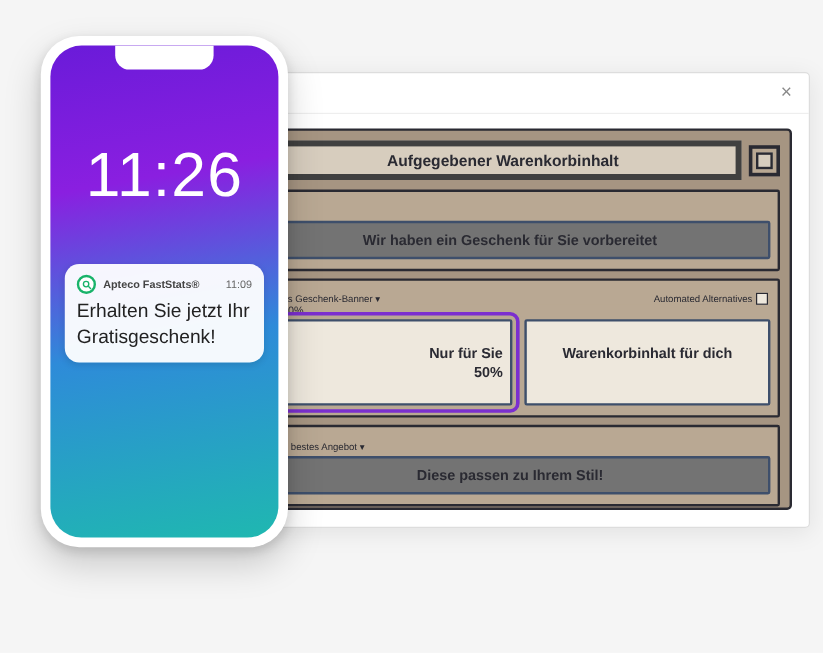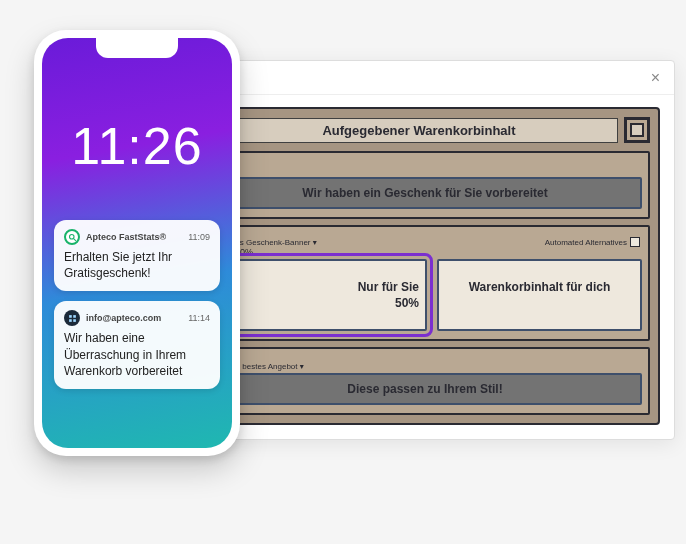--- a/index.html
+++ b/index.html
@@ -55,21 +55,21 @@
     margin-bottom: 8px;
   }
   .mini-icon {
     width: 14px; height: 14px;
     border: 2px solid #2a2a32;
     background: #c9bba9;
   }
   .canvas-title {
     flex: 1;
     background: #d7cdbe;
-    border: 1px solid #404040;
+    border: 5px solid #404040;
     text-align: center;
     font-size: 13px;
     font-weight: 600;
     color: #2a2a32;
     padding: 4px 0;
   }
   .sq-toggle {
     width: 26px; height: 26px;
     border: 3px solid #2a2a32;
     background: #b9a893;
@@ -205,21 +205,21 @@
   }
   .notif-top {
     display:flex; align-items:center; gap:6px;
     font-size:9px;
     color:#444;
     margin-bottom:4px;
   }
   .notif-top .app-name { font-weight:600; flex:1; }
   .notif-top .time { color:#666; }
   .notif-body {
-    font-size: 12px;
+    font-size: 16px;
     line-height:1.35;
     color:#222;
   }
   .app-icon {
     width:16px; height:16px; border-radius:50%;
     display:flex; align-items:center; justify-content:center;
     font-size:10px;
     flex:0 0 16px;
   }
   .ic-green {
@@ -294,31 +294,16 @@
                 <circle cx="10" cy="10" r="6"></circle>
                 <line x1="15" y1="15" x2="21" y2="21"></line>
               </svg>
           </span>
           <span class="app-name">Apteco FastStats®</span>
           <span class="time">11:09</span>
         </div>
         <div class="notif-body">Erhalten Sie jetzt Ihr Gratisgeschenk!</div>
       </div>
 
-      <div class="notif">
-        <div class="notif-top">
-          <span class="app-icon ic-dark">
-            <svg viewBox="0 0 24 24" fill="#9fd8ff">
-                <rect x="3" y="3" width="7" height="7"></rect>
-                <rect x="14" y="3" width="7" height="7"></rect>
-                <rect x="3" y="14" width="7" height="7"></rect>
-                <rect x="14" y="14" width="7" height="7"></rect>
-              </svg>
-          </span>
-          <span class="app-name">info@apteco.com</span>
-          <span class="time">11:14</span>
-        </div>
-        <div class="notif-body">Wir haben eine Überraschung in Ihrem Warenkorb vorbereitet</div>
-      </div>
 
     </div>
   </div>
 </div>
 
 </body></html>

